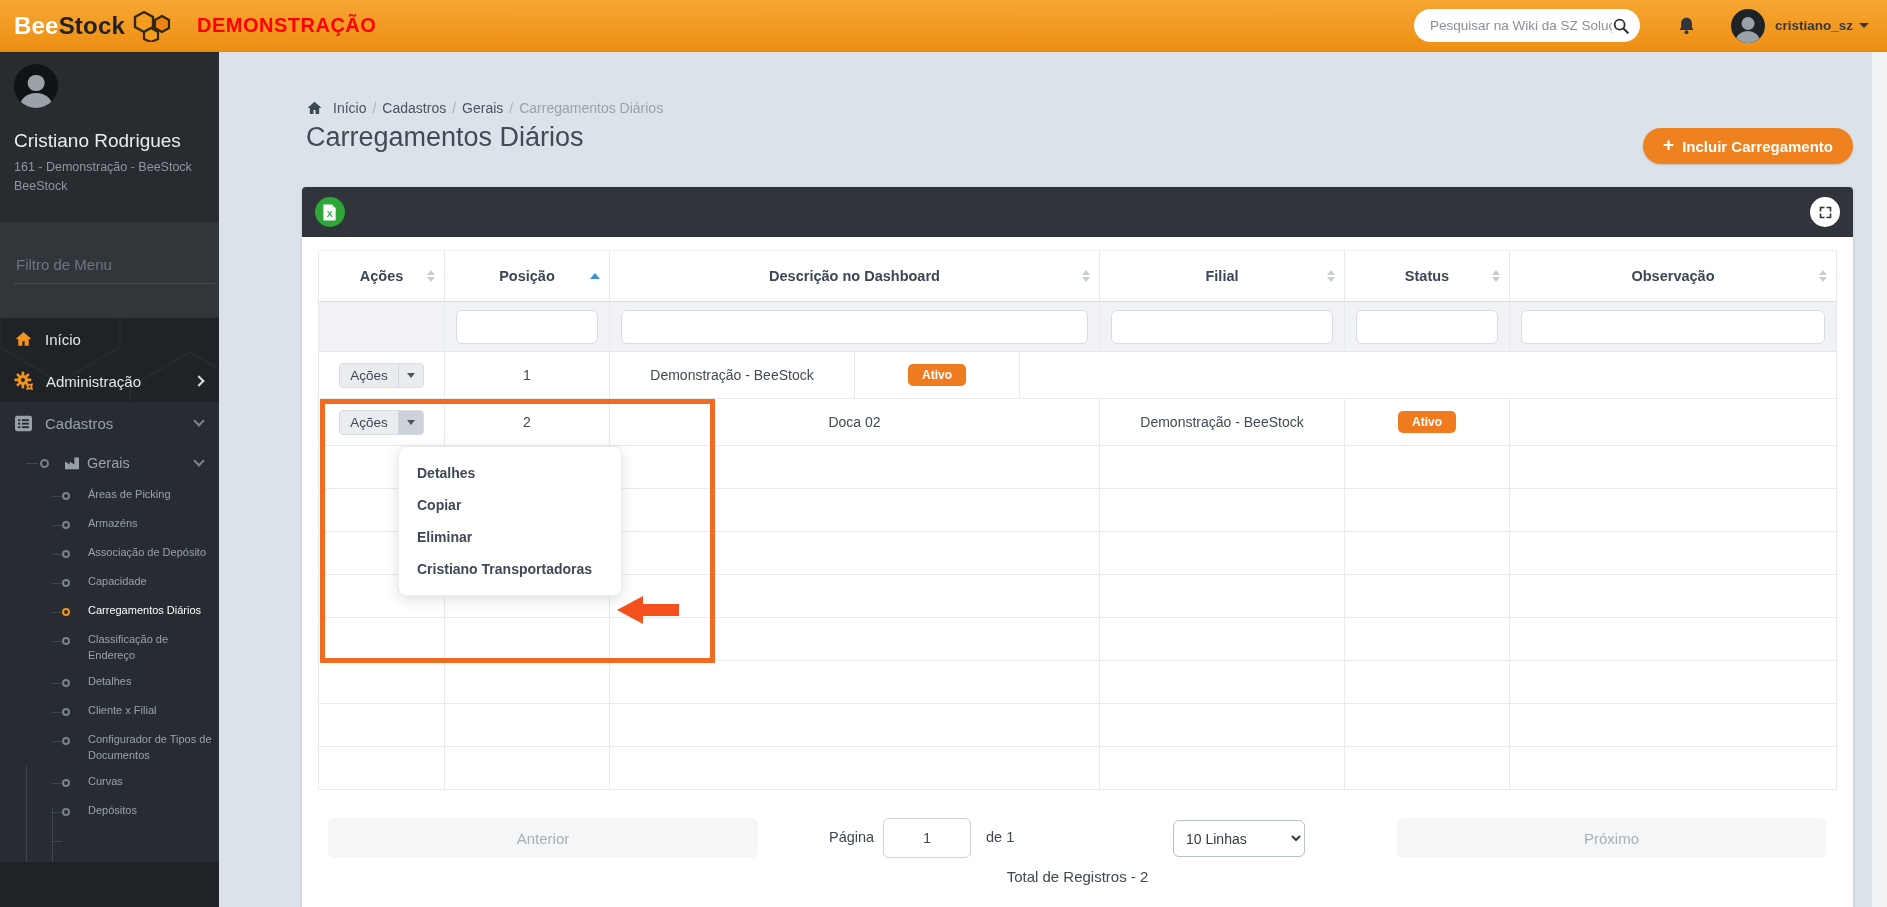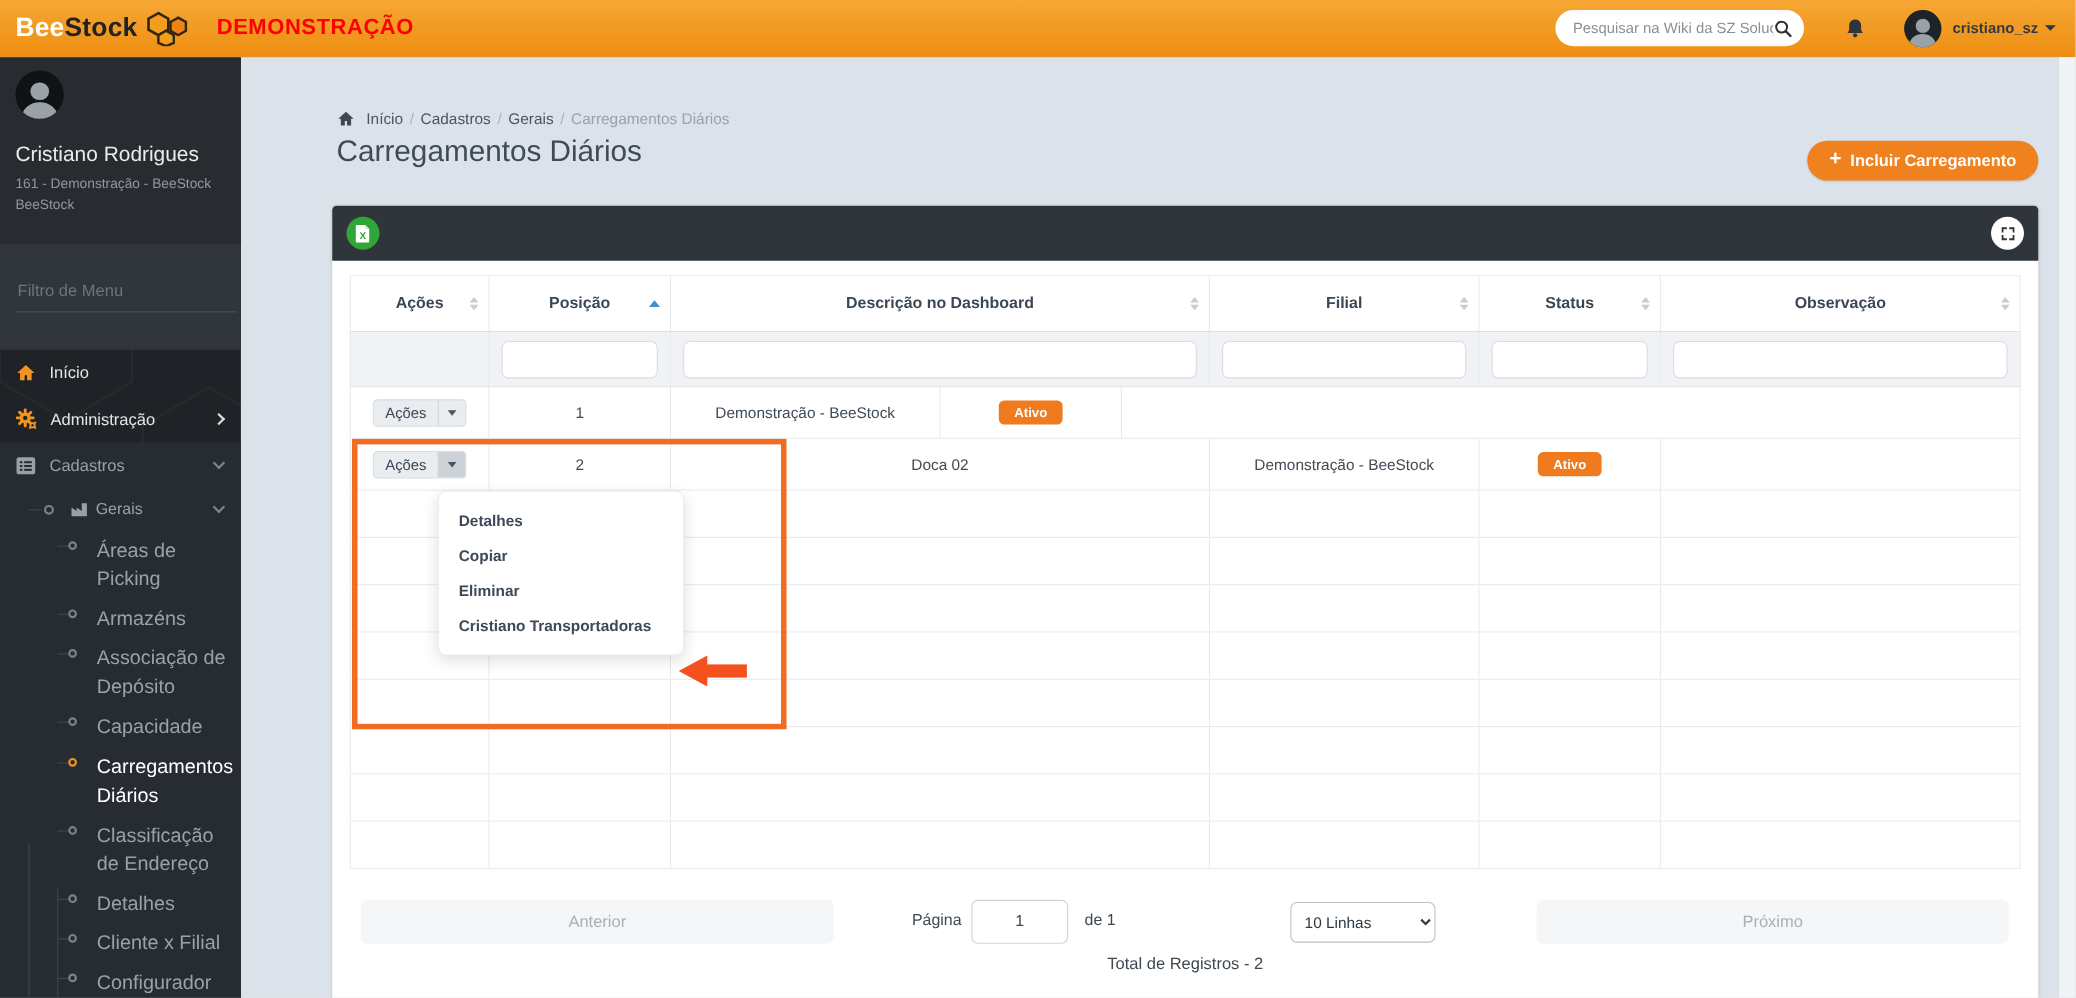--- a/index.html
+++ b/index.html
@@ -49,21 +49,21 @@
     border-right:2px solid #d7dbde; transform:rotate(45deg); }
   .chev-down { position:absolute; right:16px; width:8px; height:8px; border-top:2px solid #7c858d;
     border-right:2px solid #7c858d; transform:rotate(135deg); margin-top:-4px; }
   .cad-section { background:#272c32; position:relative; padding-bottom:6px; }
   .gerais-row { height:38px; display:flex; align-items:center; padding-left:40px; position:relative; cursor:pointer; }
   .gerais-row .bullet { margin-right:8px; }
   .gerais-row .lbl { color:#99a2aa; font-size:14.5px; margin-left:7px; }
   .bullet { width:9px; height:9px; border:2px solid #78828b; border-radius:50%; display:inline-block; flex:none; }
   .bullet.active { border-color:#f0941f; }
   .submenu { list-style:none; position:relative; }
-  .submenu li { position:relative; padding:5px 2px 5px 88px; font-size:18px; line-height:1.45;
+  .submenu li { position:relative; padding:5px 2px 5px 88px; font-size:11px; line-height:1.45;
     color:#99a2aa; cursor:pointer; min-height:29px; }
   .submenu li .bullet { position:absolute; left:62px; top:10px; width:8px; height:8px; }
   .submenu li::before { content:''; position:absolute; left:52px; top:14px; width:10px; height:1px; background:#3f464d; }
   .submenu li.active { color:#ffffff; }
   .gerais-row::before { content:''; position:absolute; left:26px; top:19px; width:12px; height:1px; background:#3f464d; }
   .vline1 { position:absolute; left:26px; top:448px; bottom:0; width:1px; background:#3f464d; }
   .vline2 { position:absolute; left:52px; top:490px; bottom:0; width:1px; background:#3f464d; }
 
   
   .main { position:absolute; left:219px; top:52px; right:0; bottom:0; background:#dce2e9; }

